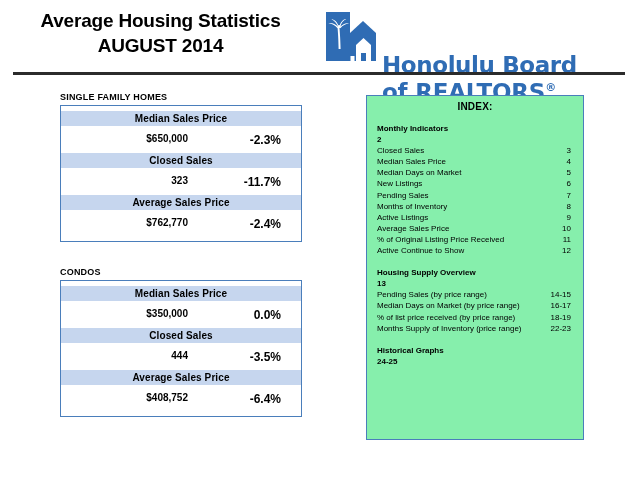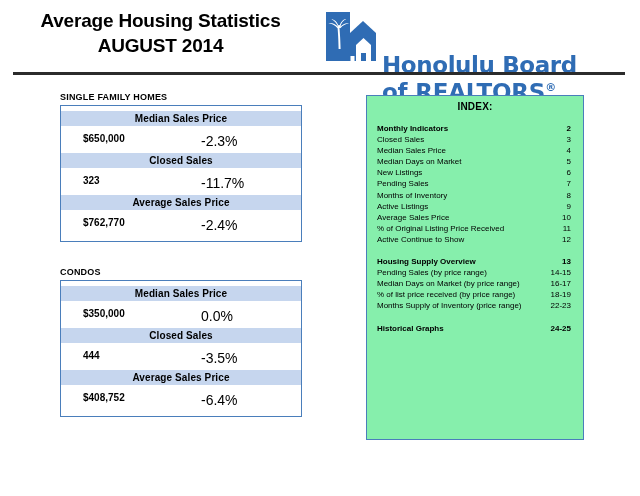--- a/index.html
+++ b/index.html
@@ -103,31 +103,31 @@
     letter-spacing: 0.1px;
   }
   .stat-row {
     height: 27px;
     position: relative;
   }
   .stat-val {
     position: absolute;
     left: 22px; top: 7px;
     width: 105px;
-    text-align: left;
+    text-align: right;
     font-size: 10px;
     font-weight: bold;
   }
   .stat-chg {
     position: absolute;
     left: 140px; top: 7px;
     width: 80px;
-    text-align: left;
-    font-size: 14px;
-    font-weight: normal;
+    text-align: right;
+    font-size: 12px;
+    font-weight: bold;
   }
   .stat-pad-bottom { height: 4px; }
 
   #sfh-caption { position: absolute; left: 60px; top: 92px; width: 242px; }
   #sfh-table   { position: absolute; left: 60px; top: 105px; width: 242px; }
   #condo-caption { position: absolute; left: 60px; top: 267px; width: 242px; }
   #condo-table   { position: absolute; left: 60px; top: 280px; width: 242px; }
 
   
   #index-panel {
@@ -150,21 +150,21 @@
     padding: 0 12px 0 10px;
   }
   .index-row {
     display: flex;
     justify-content: space-between;
     align-items: baseline;
     font-size: 8px;
     line-height: 11.1px;
     white-space: nowrap;
   }
-  .index-row.bold { font-weight: bold; }
+  .index-row.bold { font-weight: bold; flex-direction: column; }
   .index-row .pg { font-variant-numeric: tabular-nums; }
   .index-gap { height: 11px; }
 </style>
 </head>
 <body>
 
 <div class="header">
 
   <div class="title-block">
     <div class="title-line1">Average Housing Statistics</div>

